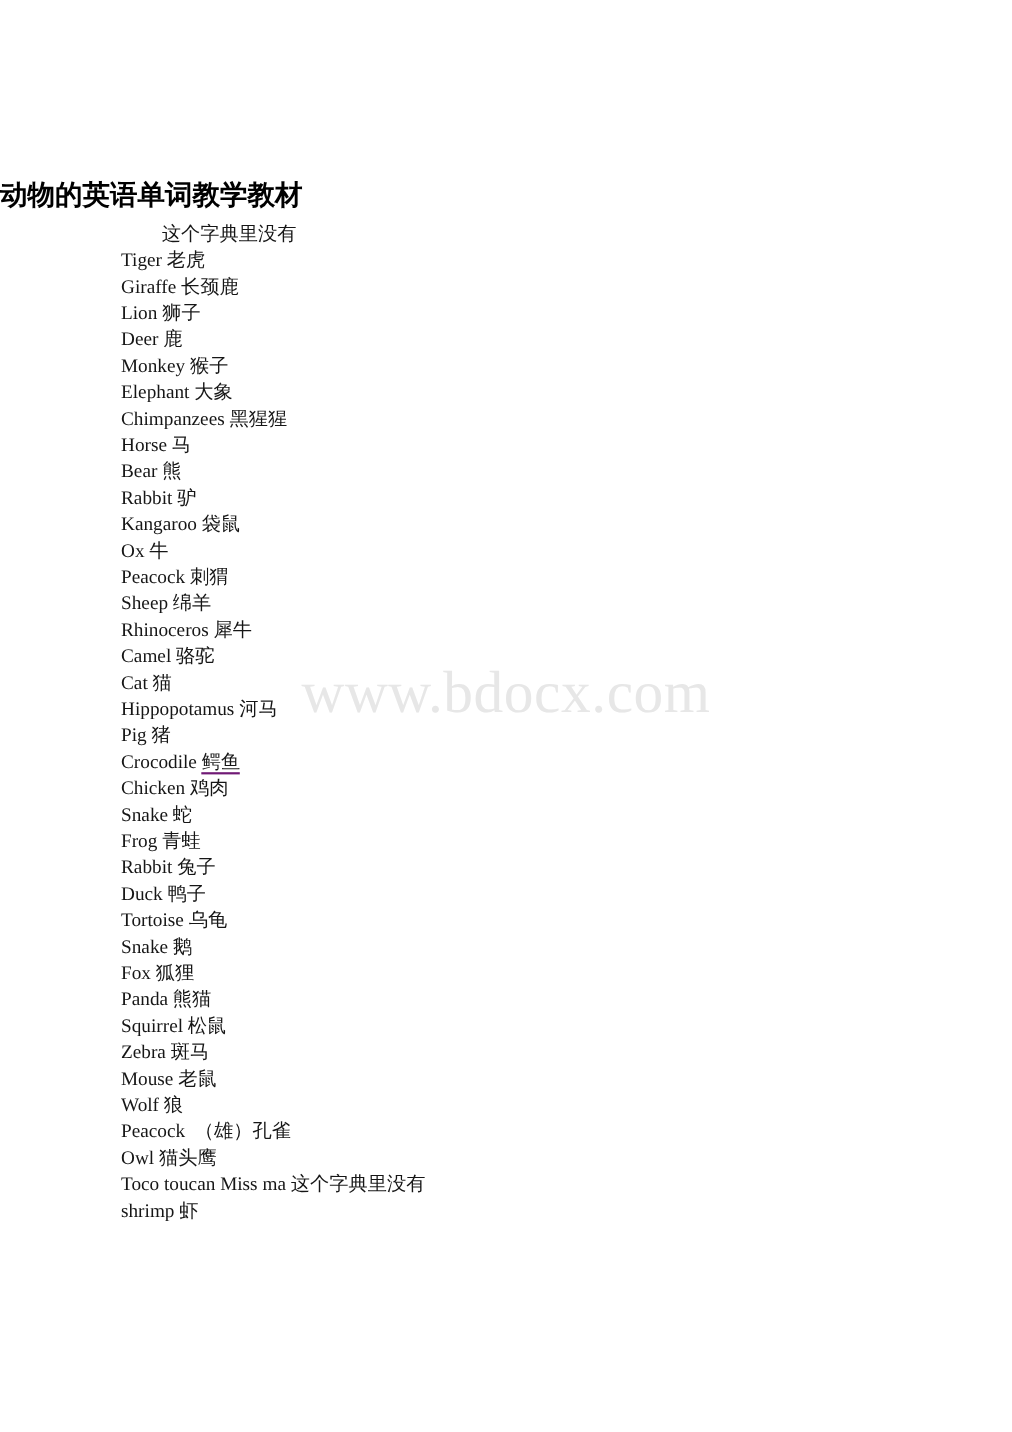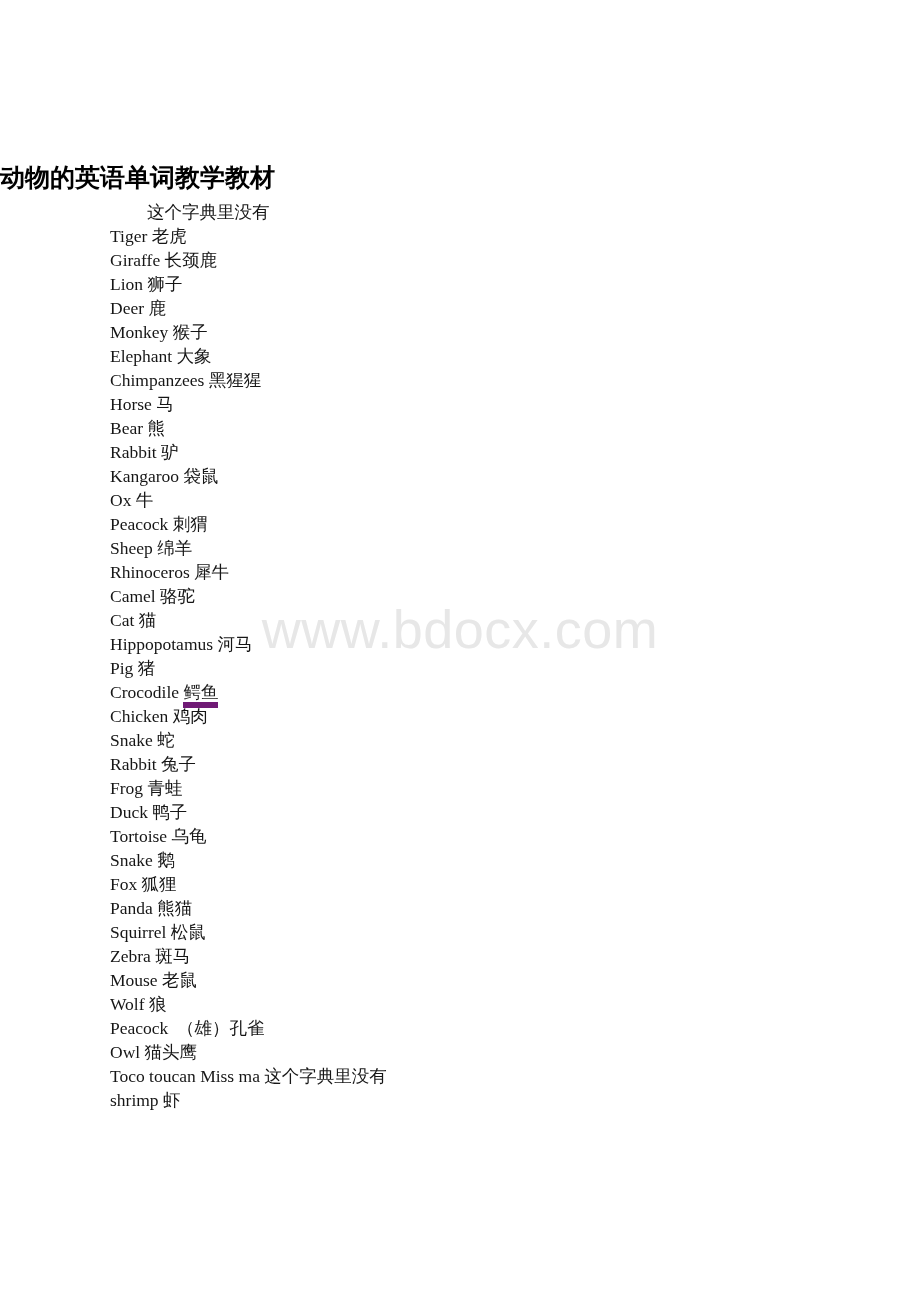--- a/index.html
+++ b/index.html
@@ -18,21 +18,21 @@
     height: 1302px;
     background: #ffffff;
     overflow: hidden;
   }
   .watermark {
     position: absolute;
     left: 0;
     top: 602px;
     width: 920px;
     text-align: center;
-    font-family: Liberation Sans, sans-serif;
+    font-family: Liberation Serif, serif;
     font-size: 54px;
     font-weight: 400;
     letter-spacing: 0.5px;
     color: #e7e7e7;
     line-height: 1;
     user-select: none;
     pointer-events: none;
     z-index: 0;
   }
   .content {
@@ -60,21 +60,21 @@
   .body-line {
     font-size: 17.5px;
     line-height: 24px;
     white-space: pre;
     color: #161616;
   }
   .body-line.indented {
     text-indent: 37px;
   }
   .body-line .cn-underline {
-    border-bottom: 6px solid #701a75;
+    border-bottom: 2px solid #701a75;
   }
 </style>
 </head>
 <body>
 
 <div class="page">
 
   <div class="watermark">www.bdocx.com</div>
 
   <div class="content">
@@ -99,22 +99,22 @@
           <div class="body-line"><span>Peacock</span> <span>刺猬</span></div>
           <div class="body-line"><span>Sheep</span> <span>绵羊</span></div>
           <div class="body-line"><span>Rhinoceros</span> <span>犀牛</span></div>
           <div class="body-line"><span>Camel</span> <span>骆驼</span></div>
           <div class="body-line"><span>Cat</span> <span>猫</span></div>
           <div class="body-line"><span>Hippopotamus</span> <span>河马</span></div>
           <div class="body-line"><span>Pig</span> <span>猪</span></div>
           <div class="body-line"><span>Crocodile</span> <span class="cn-underline">鳄鱼</span></div>
           <div class="body-line"><span>Chicken</span> <span>鸡肉</span></div>
           <div class="body-line"><span>Snake</span> <span>蛇</span></div>
+          <div class="body-line"><span>Frog</span> <span>青蛙</span></div>
           <div class="body-line"><span>Rabbit</span> <span>兔子</span></div>
-          <div class="body-line"><span>Frog</span> <span>青蛙</span></div>
           <div class="body-line"><span>Duck</span> <span>鸭子</span></div>
           <div class="body-line"><span>Tortoise</span> <span>乌龟</span></div>
           <div class="body-line"><span>Snake</span> <span>鹅</span></div>
           <div class="body-line"><span>Fox</span> <span>狐狸</span></div>
           <div class="body-line"><span>Panda</span> <span>熊猫</span></div>
           <div class="body-line"><span>Squirrel</span> <span>松鼠</span></div>
           <div class="body-line"><span>Zebra</span> <span>斑马</span></div>
           <div class="body-line"><span>Mouse</span> <span>老鼠</span></div>
           <div class="body-line"><span>Wolf</span> <span>狼</span></div>
           <div class="body-line"><span>Peacock</span> <span> （雄）孔雀</span></div>

